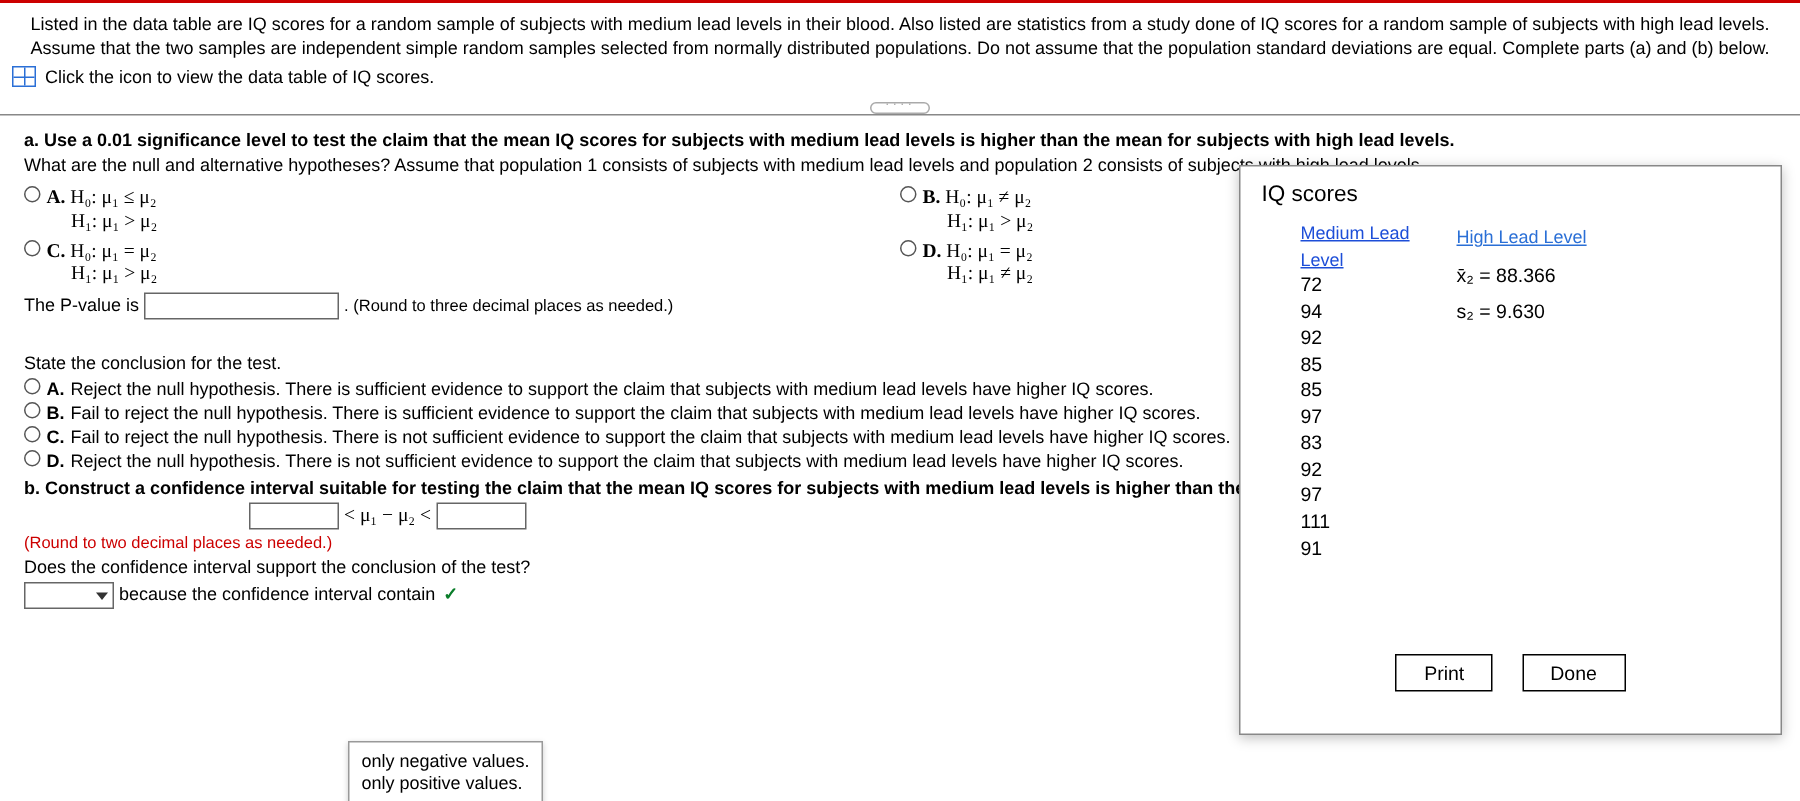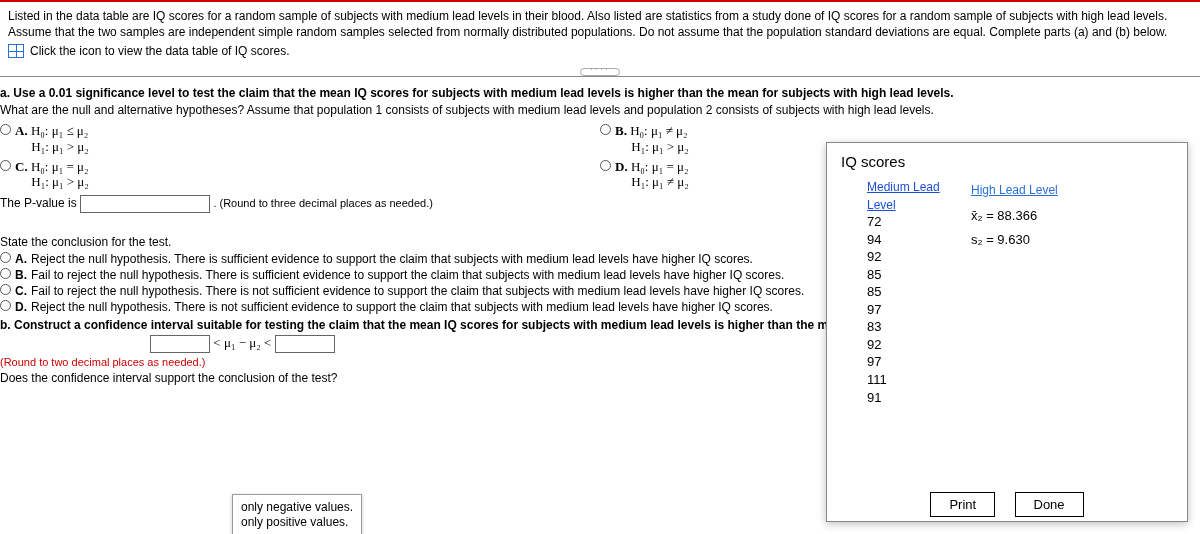--- a/index.html
+++ b/index.html
@@ -7,34 +7,34 @@
     margin: 0;
     font-family: Arial, Helvetica, sans-serif;
     font-size: 12px;
     color: #000;
     width: 1200px;
     height: 534px;
     position: relative;
     background: #fff;
   }
   .top-border { border-top: 2px solid #c00; }
-  .intro { padding: 6px 8px 2px 8px; line-height: 1.35; }
+  .intro { padding: 6px 8px 2px 8px; line-height: 1.35; text-align: center; }
   .icon-row { padding: 2px 8px 6px 8px; display: flex; align-items: center; }
   .table-icon {
     width: 16px; height: 14px; border: 1px solid #2a6fd6;
     display: inline-block; margin-right: 6px; position: relative;
   }
   .table-icon:before, .table-icon:after {
     content: ""; position: absolute; background: #2a6fd6;
   }
   .table-icon:before { left: 7px; top: 0; width: 1px; height: 12px; }
   .table-icon:after { left: 0; top: 6px; width: 14px; height: 1px; }
   .hr { border-top: 1px solid #888; margin: 0; }
   .main { display: flex; }
-  .left { flex: 1; padding: 6px 0; }
+  .left { flex: 1; padding: 6px 16px; }
   .qline { margin: 3px 0; }
   .bold { font-weight: bold; }
   .options { display: flex; flex-wrap: wrap; margin-top: 4px; }
   .optcol { width: 50%; padding: 2px 0; display: flex; align-items: flex-start; }
   .optcol .radio { margin-right: 4px; margin-top: 1px; }
   .math { font-family: "Times New Roman", serif; font-size: 13px; line-height: 1.2; }
   .inline-input {
     border: 1px solid #666; height: 18px; vertical-align: middle;
     font-size: 12px; padding: 0 2px;
   }
@@ -61,29 +61,28 @@
     border: 1px solid #999; background: #fff; padding: 4px 8px;
     font-size: 12px; box-shadow: 0 1px 4px rgba(0,0,0,0.2);
   }
   .popup div { margin: 1px 0; }
 
   .right-panel {
     position: absolute; left: 826px; top: 110px;
     width: 362px; height: 380px;
     border: 1px solid #888; background: #fff;
     box-shadow: 0 2px 8px rgba(0,0,0,0.25);
-    margin-top: 32px;
   }
   .right-panel .title { font-size: 15px; padding: 10px 14px 4px 14px; }
   .right-panel .body { padding: 4px 14px; display: flex; }
   .col-nums { width: 130px; padding-left: 26px; font-size: 13px; line-height: 1.35; }
   .col-nums .hdr { text-decoration: underline; color: #1d4ed8; cursor: pointer; font-size: 12px; }
   .col-stats { width: 160px; font-size: 13px; line-height: 1.9; padding-top: 0; }
   .col-stats .hdr { text-decoration: underline; color: #2a6fd6; cursor: pointer; font-size: 12px; display:inline-block; margin-bottom:2px;}
-  .btns { position: absolute; bottom: 4px; width: 100%; text-align: center; }
+  .btns { position: absolute; bottom: 28px; width: 100%; text-align: center; }
   .btns button {
     border: 1px solid #000; background: #fff; padding: 4px 18px;
     font-size: 13px; margin: 0 8px; cursor: pointer;
   }
   .tiny-pill {
     width: 40px; height: 8px; border: 1px solid #aaa; border-radius: 4px;
     margin: 4px auto 0 auto; position: relative;
   }
   .tiny-pill:before { content:"····"; position:absolute; left:0; right:0; top:-5px; text-align:center; font-size:9px; color:#aaa; letter-spacing:2px;}
   .radio {
@@ -183,20 +182,25 @@
 
     <div class="qline" style="padding-left:150px;">
       <input class="inline-input w60" style="">
       <span class="math">&lt; μ₁ − μ₂ &lt;</span>
       <input class="inline-input w60" style="">
     </div>
     <div class="qline red hint">(Round to two decimal places as needed.)</div>
 
     <div class="qline">Does the confidence interval support the conclusion of the test?</div>
 
+    <div class="qline">
+      <span class="dropdown"></span>
+      <span> because the confidence interval contain</span>
+      <span class="checkmark">✓</span>
+    </div>
   </div>
 </div>
 
 <div class="popup">
   <div>only negative values.</div>
   <div>only positive values.</div>
   <div>zero.</div>
 </div>
 
 <div class="right-panel">

